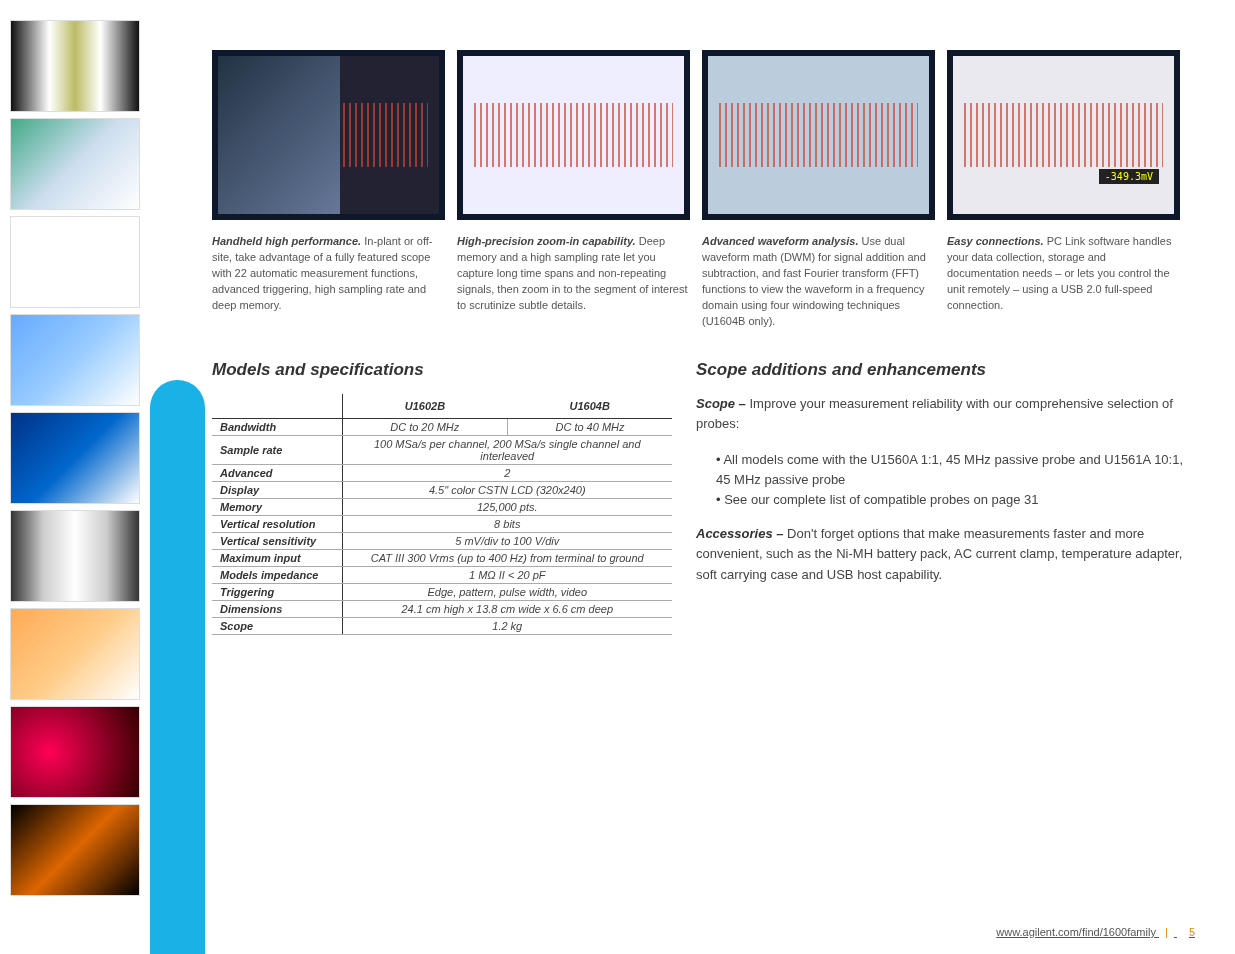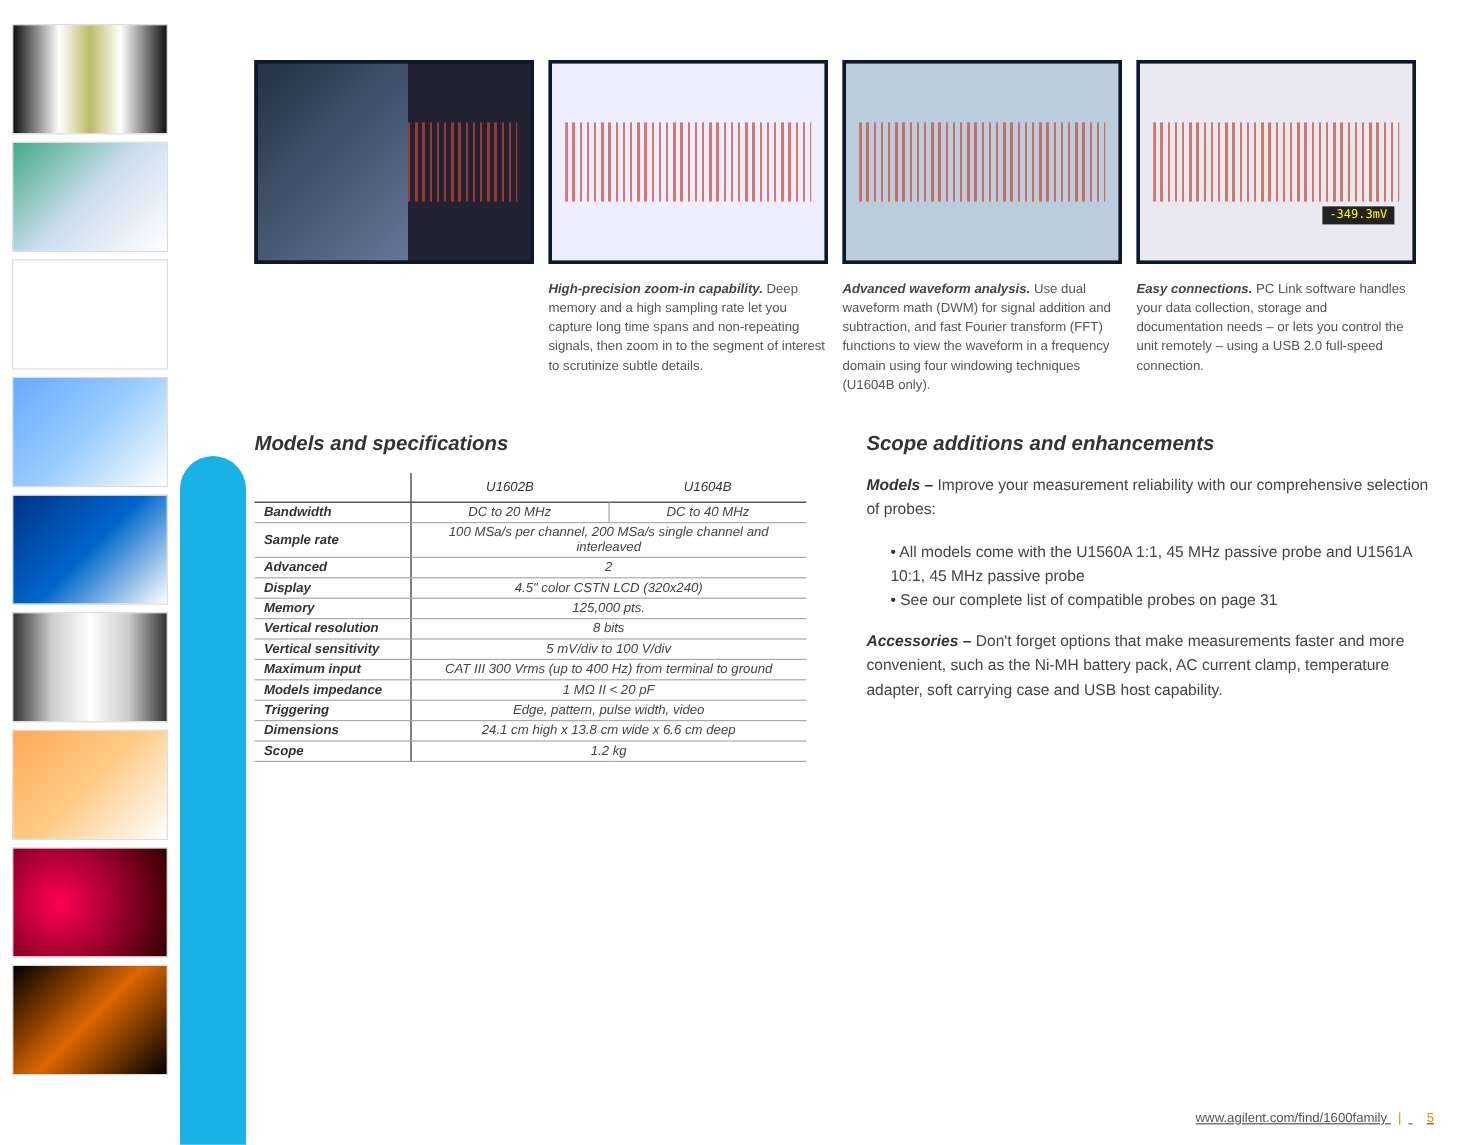--- a/index.html
+++ b/index.html
@@ -56,21 +56,21 @@
     margin-bottom: 18px;
   }
   .fig {
     width: 233px;
     display:flex;
     flex-direction:column;
   }
   .figimg {
     height: 170px;
     background:#dde;
-    border:3px solid #0f172a;
+    border:6px solid #0f172a;
     position:relative;
     overflow:hidden;
     font-size:7px;
     color:#335;
   }
   .figimg .wave{
     position:absolute;left:5%;right:5%;top:30%;height:40%;
     background:repeating-linear-gradient(90deg,#c43 0 2px,transparent 2px 6px);
     opacity:.7;
   }
@@ -82,40 +82,40 @@
   .figimg.f4 .readout{position:absolute;right:15px;bottom:30px;background:#222;color:#ff0;font-size:10px;padding:2px 6px;font-family:monospace;}
   .caption {
     font-size: 11px;
     line-height: 1.45;
     color: #555;
     margin-top: 14px;
   }
   .caption b { font-weight:bold; font-style:italic; color:#444;}
   .lower {
     display:flex;
-    gap:50px;
+    gap:24px;
     margin-top:30px;
   }
   .col { flex:1; }
   .col.left{flex:0 0 460px;}
   .sect-title {
     font-size: 17px;
     font-weight: bold;
     font-style: italic;
     color:#333;
     margin-bottom: 14px;
   }
   table.spec {
     width: 100%;
     border-collapse: collapse;
     font-size: 11px;
   }
   table.spec th {
     background:#fff;
-    font-weight:normal;
+    font-weight:bold;
     font-style:italic;
     text-align:center;
     padding:6px 8px;
     border-bottom:1px solid #333;
   }
   table.spec th.rowh{
     text-align:left;
     font-style:italic;
     font-weight:bold;
     border-right:1px solid #333;
@@ -179,20 +179,24 @@
 
 <div class="bluebar"></div>
 
 <div class="content">
 
   <div class="figrow">
     <div class="fig">
       <div class="figimg f1">
           <div class="wave"></div>
         </div>
+      <div class="caption">
+        <b>Handheld high performance.</b>
+        <span>In-plant or off-site, take advantage of a fully featured scope with 22 automatic measurement functions, advanced triggering, high sampling rate and deep memory.</span>
+      </div>
     </div>
     <div class="fig">
       <div class="figimg f2">
           <div class="wave"></div>
         </div>
       <div class="caption">
         <b>High-precision zoom-in capability.</b>
         <span>Deep memory and a high sampling rate let you capture long time spans and non-repeating signals, then zoom in to the segment of interest to scrutinize subtle details.</span>
       </div>
     </div>
@@ -279,21 +283,21 @@
               <td class="rowh">Scope</td>
               <td colspan="2">1.2 kg</td>
             </tr>
           </tbody>
       </table>
     </div>
 
     <div class="col">
       <div class="sect-title">Scope additions and enhancements</div>
       <p class="body-text">
-        <b>Models –</b>
+        <b>Scope –</b>
         <span>Improve your measurement reliability with our comprehensive selection of probes:</span>
       </p>
       <ul class="bullets" id="probes-list">
           <li>All models come with the U1560A 1:1, 45 MHz passive probe and U1561A 10:1, 45 MHz passive probe</li>
           <li>See our complete list of compatible probes on page 31</li>
         </ul>
       <p class="body-text">
         <b>Accessories –</b>
         <span>Don't forget options that make measurements faster and more convenient, such as the Ni-MH battery pack, AC current clamp, temperature adapter, soft carrying case and USB host capability.</span>
       </p>

